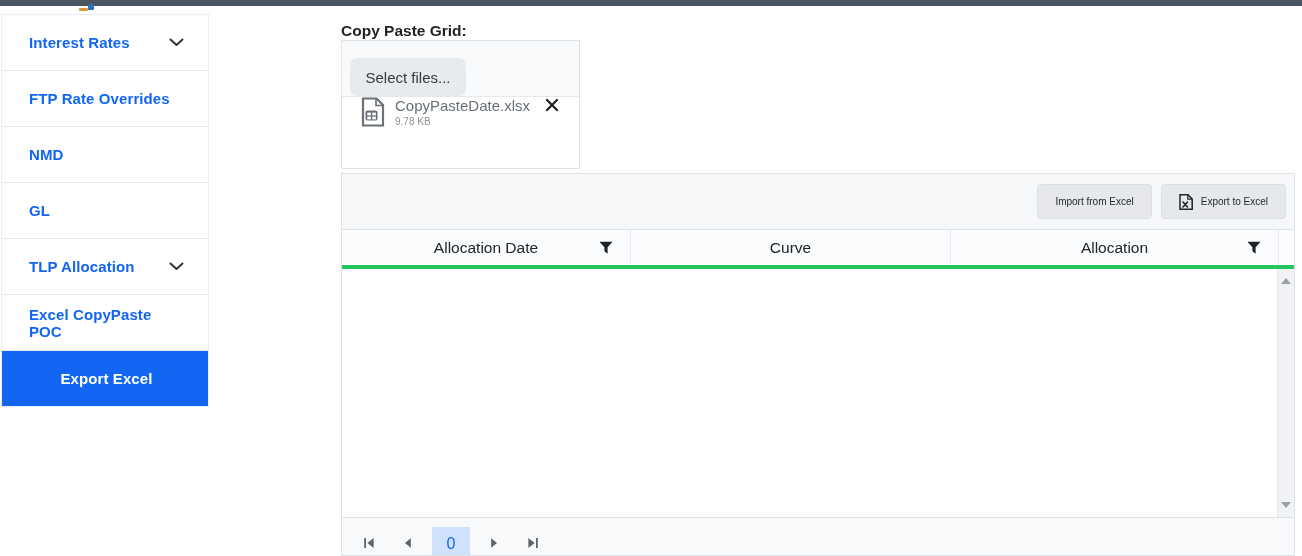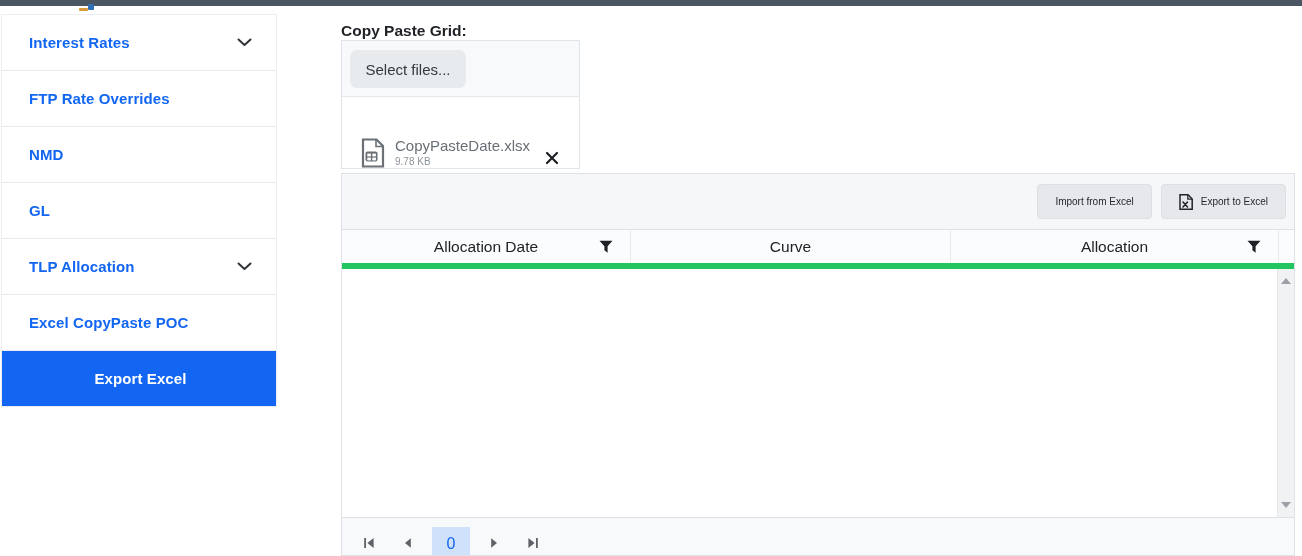--- a/index.html
+++ b/index.html
@@ -7,49 +7,49 @@
   body { font-family:"Liberation Sans","DejaVu Sans",sans-serif; color:#212529; }
   .page { position:relative; width:1302px; height:556px; overflow:hidden; background:#fff; }
 
   
   .topbar { position:absolute; left:0; top:0; width:1302px; height:6px; background:#4a5662; }
   .logo-fragment { position:absolute; left:79px; top:4px; width:18px; height:8px; }
   .logo-fragment .frag-orange { position:absolute; left:0; top:4px; width:9px; height:3px; background:#d99a3a; border-radius:1px; }
   .logo-fragment .frag-blue { position:absolute; left:9px; top:0; width:6px; height:6px; background:#2e6fb5; border-radius:1px; }
 
   
-  .sidebar { position:absolute; left:1px; top:14px; width:276px; border:1px solid #ebedf0; border-bottom:none; background:#fff; }
+  .sidebar { position:absolute; left:1px; top:14px; width:208px; border:1px solid #ebedf0; border-bottom:none; background:#fff; }
   .sb-item { height:56px; display:flex; align-items:center; padding:0 24px 0 27px; border-bottom:1px solid #e8eaed; cursor:pointer; background:#fff; }
   .sb-item .sb-label { color:#1266f1; font-size:15px; font-weight:600; letter-spacing:.1px; }
   .sb-item.active { background:#1266f1;justify-content:center; }
   .sb-item.active .sb-label { color:#ffffff; }
   .chev { margin-left:auto; width:15px; height:9px; display:flex; align-items:center; }
 
   
   .main { position:absolute; left:341px; top:0; width:961px; height:556px; }
   .page-title { position:absolute; left:0; top:22px; font-size:15.5px; font-weight:700; color:#1e2125; }
 
   
   .upload { position:absolute; left:0; top:40px; width:239px; height:129px; border:1px solid #e0e4e8; background:#fff; }
   .dropzone { height:56px; background:#f8f9fb; border-bottom:1px solid #e6e9ec; padding:9px 8px; }
-  .select-files { height:38px; width:116px; background:#e8ebee; border:none; border-radius:7px; font-family:inherit; font-size:15px; color:#33393f; cursor:pointer; text-align:center; }
-  .file-row { height:71px; display:flex; align-items:flex-end; padding:0 10px 0 18px; background:#fff; }
+  .select-files { height:38px; width:116px; background:#e8ebee; border:none; border-radius:7px; font-family:inherit; font-size:15px; color:#33393f; cursor:pointer; text-align:center;margin-top:8px; }
+  .file-row { height:71px; display:flex; align-items:flex-start; padding:0 10px 0 18px; background:#fff; }
   .file-icon { width:26px; height:30px; flex:none; }
   .file-meta { margin-left:9px; }
   .file-name { font-size:15px; color:#686f76; line-height:18px; }
   .file-size { font-size:10px; color:#8d949b; line-height:13px; }
   .file-remove { margin-left:13px; width:18px; height:18px; background:none; border:none; cursor:pointer; padding:0; display:flex; align-items:center; justify-content:center; }
 
   
   .grid { position:absolute; left:0; top:173px; width:954px; height:383px; border:1px solid #dee2e6; background:#fff; display:flex; flex-direction:column; overflow:hidden; }
   .grid-toolbar { height:56px; flex:none; background:#f6f7f9; border-bottom:1px solid #dee2e6; display:flex; align-items:center; justify-content:flex-end; gap:9px; padding-right:8px; }
   .tb-btn { height:35px; padding:0 17px; background:#e6e8ec; border:1px solid #dcdfe3; border-radius:4px; font-family:inherit; font-size:10px; color:#24292d; display:flex; align-items:center; gap:8px; cursor:pointer; }
   .xls-ico { width:14px; height:16px; display:flex; }
 
-  .grid-header { height:39px; flex:none; background:#fbfcfd; border-bottom:6px solid #22c55e; display:flex;text-align:center; }
+  .grid-header { height:39px; flex:none; background:#fbfcfd; border-bottom:4px solid #22c55e; display:flex;text-align:center; }
   .gh-col { position:relative; display:flex; align-items:center; justify-content:center; font-size:15.5px; color:#202428; border-right:1px solid #e8ebee; }
   .gh-col1 { width:289px; flex:none; }
   .gh-col2 { width:320px; flex:none; }
   .gh-col3 { width:328px; flex:none; }
   .gh-spacer { flex:1; border-right:none; }
   .funnel { position:absolute; right:17px; top:50%; transform:translateY(-50%); width:14px; height:14px; cursor:pointer; }
 
   .grid-body { flex:1; display:flex; background:#fff; min-height:0; }
   .body-main { flex:1; }
   .vscroll { width:17px; flex:none; background:#f1f2f4; border-left:1px solid #e5e8ea; position:relative; }

